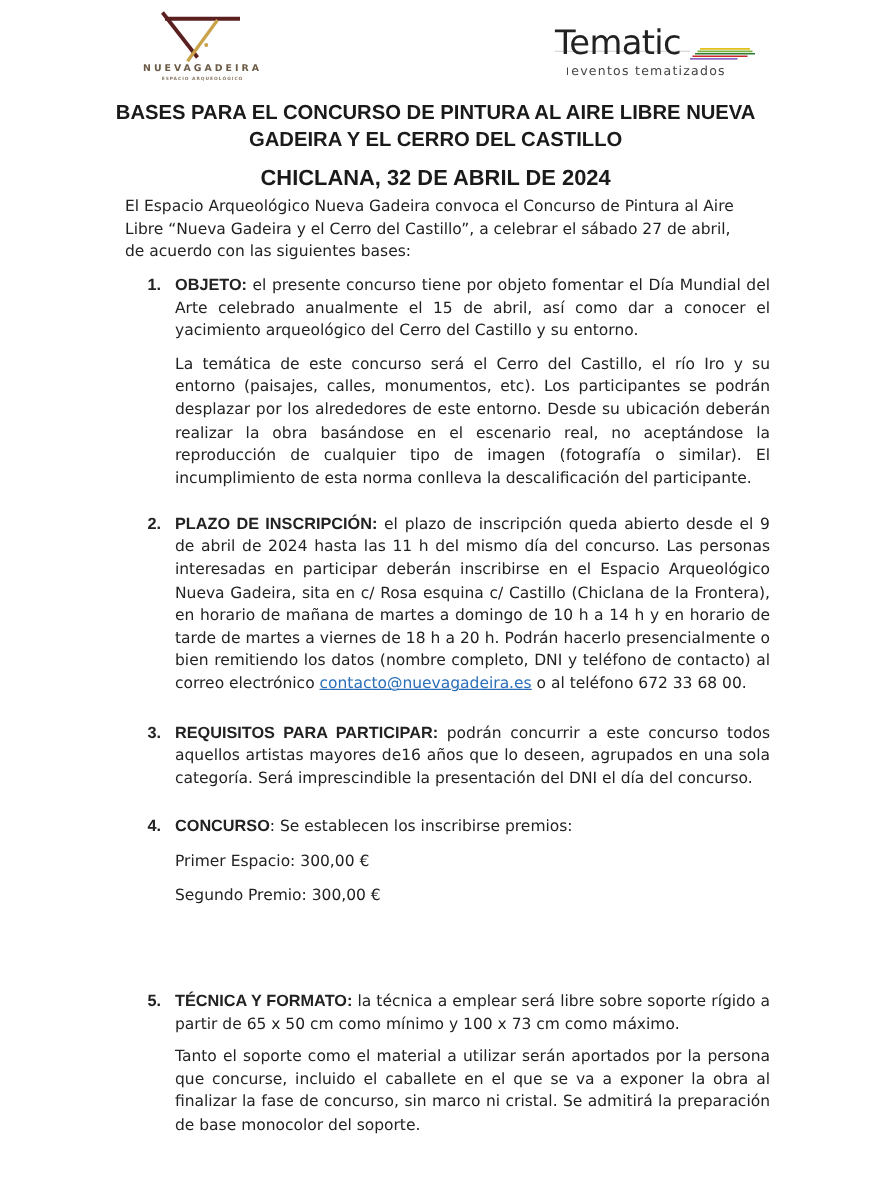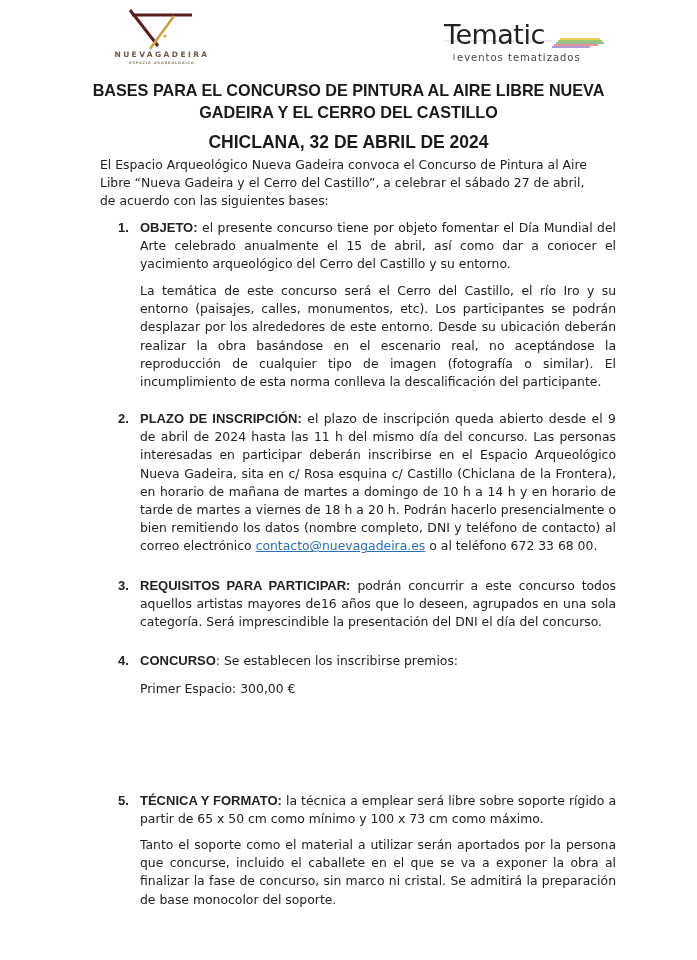--- a/index.html
+++ b/index.html
@@ -201,20 +201,21 @@
   <div class="item text" style="top:577px;">
     <span class="num">3.</span>
     <div class="body"><span class="lbl">REQUISITOS PARA PARTICIPAR:</span><span> podrán concurrir a este concurso todos aquellos artistas mayores de16 años que lo deseen, agrupados en una sola categoría. Será imprescindible la presentación del DNI el día del concurso.</span></div>
   </div>
 
   <div class="item text" style="top:652px;">
     <span class="num">4.</span>
     <div class="body nojust"><span class="lbl">CONCURSO</span><span>: Se establecen los inscribirse premios:</span></div>
   </div>
   <div class="para text nojust" style="top:680px;"><span>Primer Espacio:</span> <span>300,00 €</span></div>
+  <div class="para text nojust" style="top:707px;"><span>Segundo Premio:</span> <span>300,00 €</span></div>
 
   <div class="item text" style="top:792px;">
     <span class="num">5.</span>
     <div class="body"><span class="lbl">TÉCNICA Y FORMATO:</span><span> la técnica a emplear será libre sobre soporte rígido a partir de 65 x 50 cm como mínimo y 100 x 73 cm como máximo.</span></div>
   </div>
   <div class="para text" style="top:836px;">Tanto el soporte como el material a utilizar serán aportados por la persona que concurse, incluido el caballete en el que se va a exponer la obra al finalizar la fase de concurso, sin marco ni cristal. Se admitirá la preparación de base monocolor del soporte.</div>
 
 </div>
 
 </body></html>

